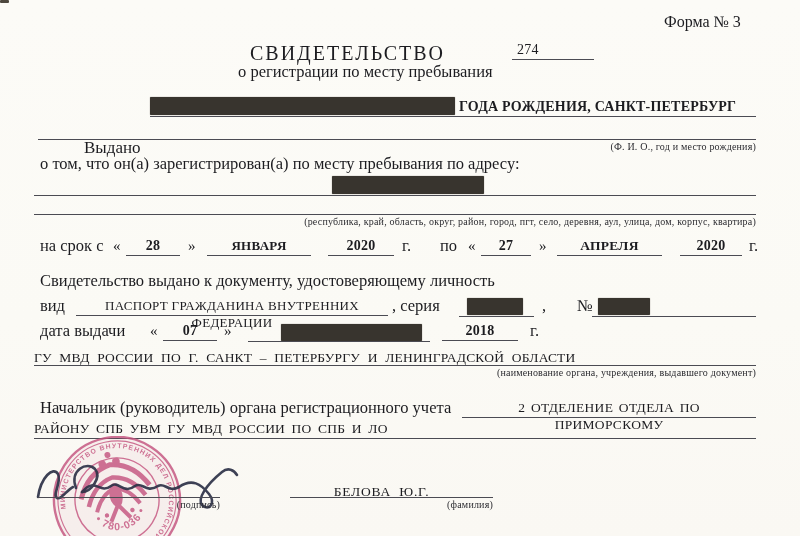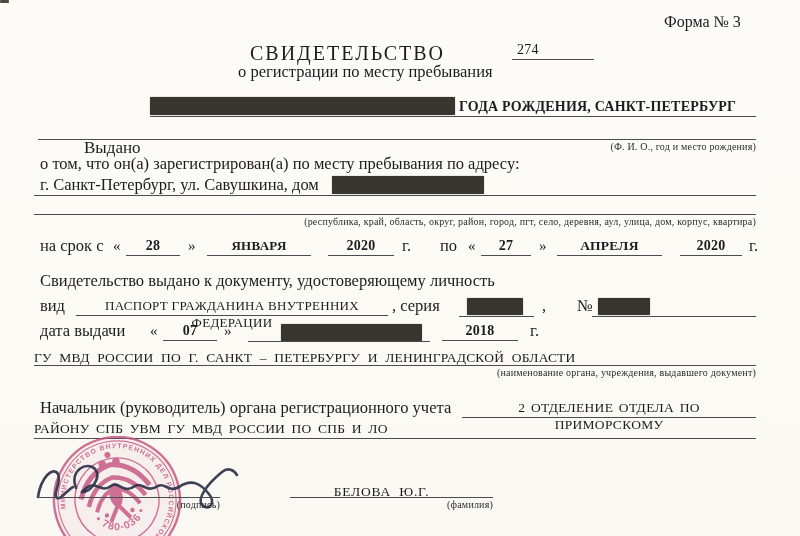--- a/index.html
+++ b/index.html
@@ -37,21 +37,20 @@
   <div class="nw" style="left:84px;top:96px;font-size:17px;margin-top:42px;">Выдано</div>
   <div class="redact" style="left:150px;top:97px;width:305px;height:18px;"></div>
   <div class="caps capsb nw" style="left:459px;top:99px;font-size:14px;">ГОДА РОЖДЕНИЯ, САНКТ-ПЕТЕРБУРГ</div>
   <div class="rule" style="left:150px;top:116px;width:606px;"></div>
 
   <div class="rule" style="left:38px;top:139px;width:718px;"></div>
   <div class="cap" style="left:38px;top:142px;width:718px;">(Ф. И. О., год и место рождения)</div>
 
   <div class="t nw" style="left:40px;top:155px;">о том, что он(а) зарегистрирован(а) по месту пребывания по адресу:</div>
 
-  <div class="t nw" style="left:40px;top:176px;">г. Санкт-Петербург, ул. Савушкина, дом</div>
   <div class="redact" style="left:332px;top:176px;width:152px;height:18px;"></div>
   <div class="rule" style="left:34px;top:195px;width:722px;"></div>
 
   <div class="rule" style="left:34px;top:214px;width:722px;"></div>
   <div class="cap" style="left:34px;top:217px;width:722px;">(республика, край, область, округ, район, город, пгт, село, деревня, аул, улица, дом, корпус, квартира)</div>
 
   <div class="t nw" style="left:40px;top:237px;">на срок с</div>
   <div class="q nw" style="left:113px;top:237px;">«</div>
   <div class="cell" style="left:126px;top:237px;width:54px;">28</div>
   <div class="q nw" style="left:188px;top:237px;">»</div>

